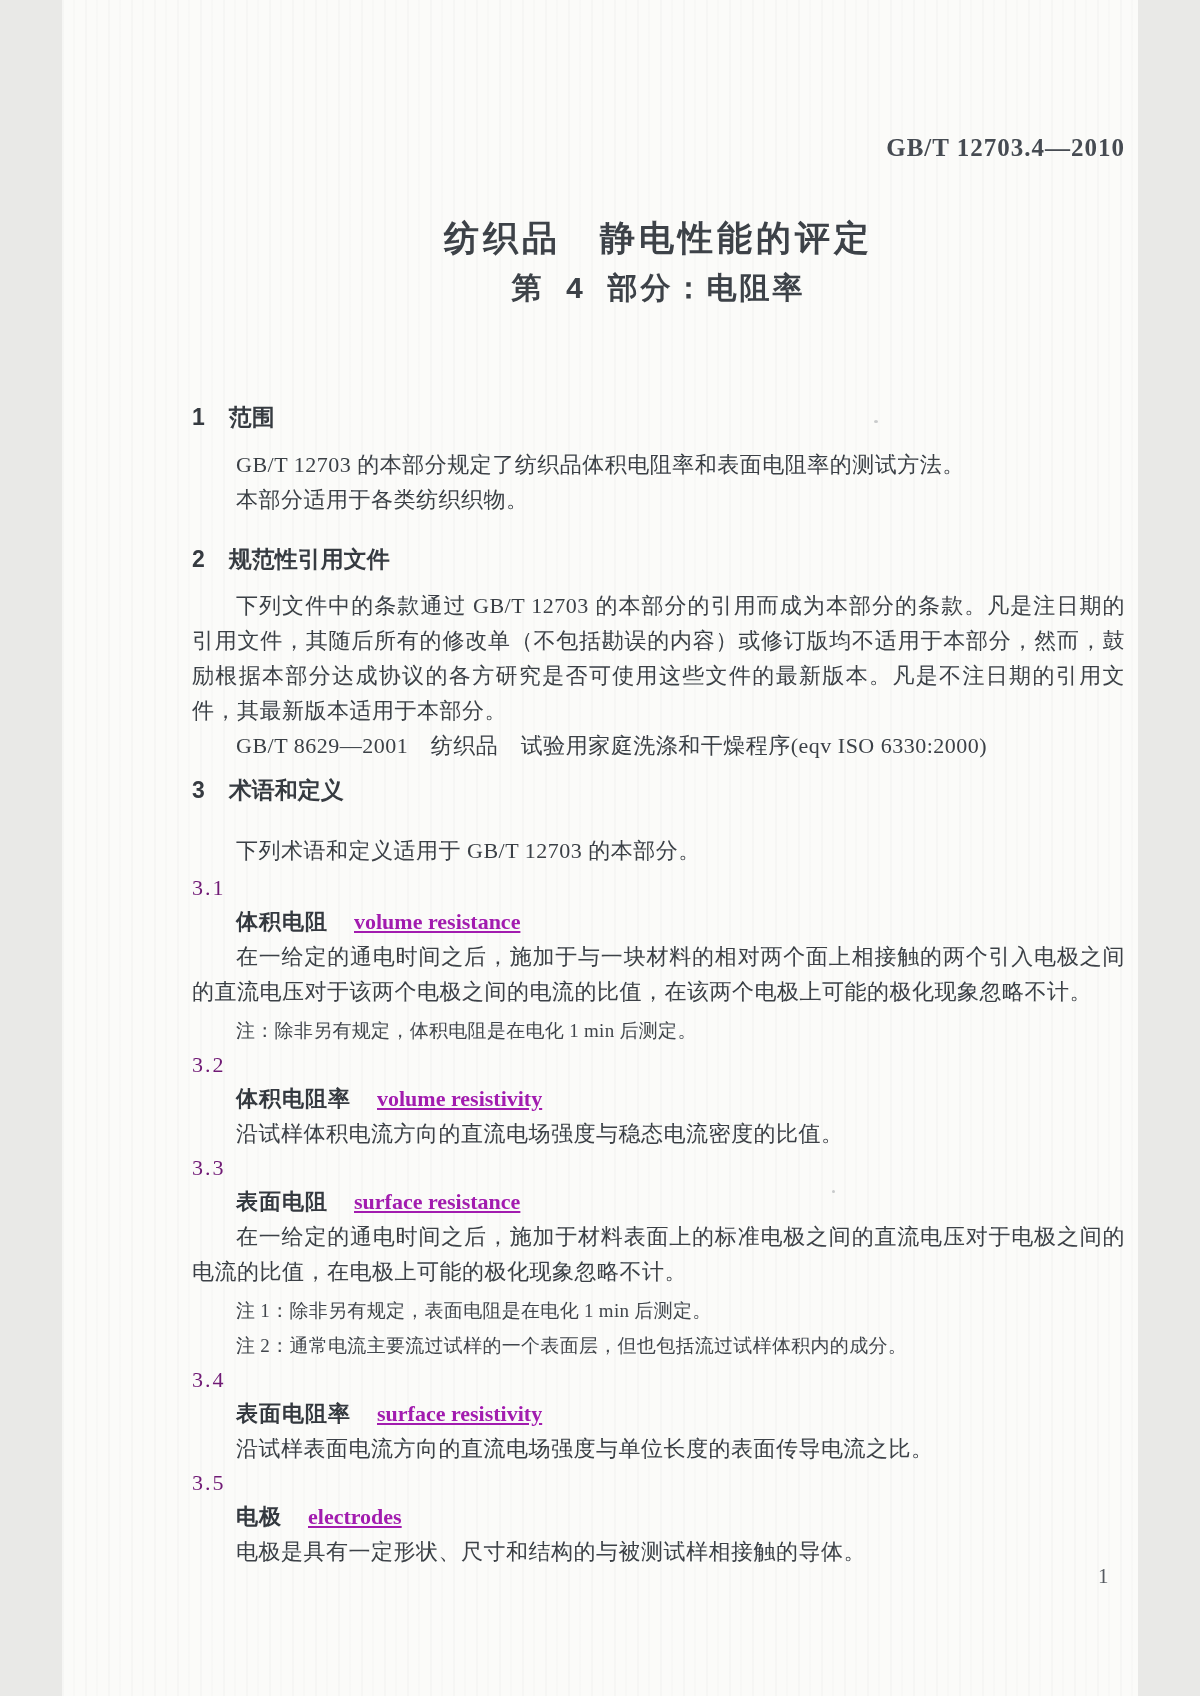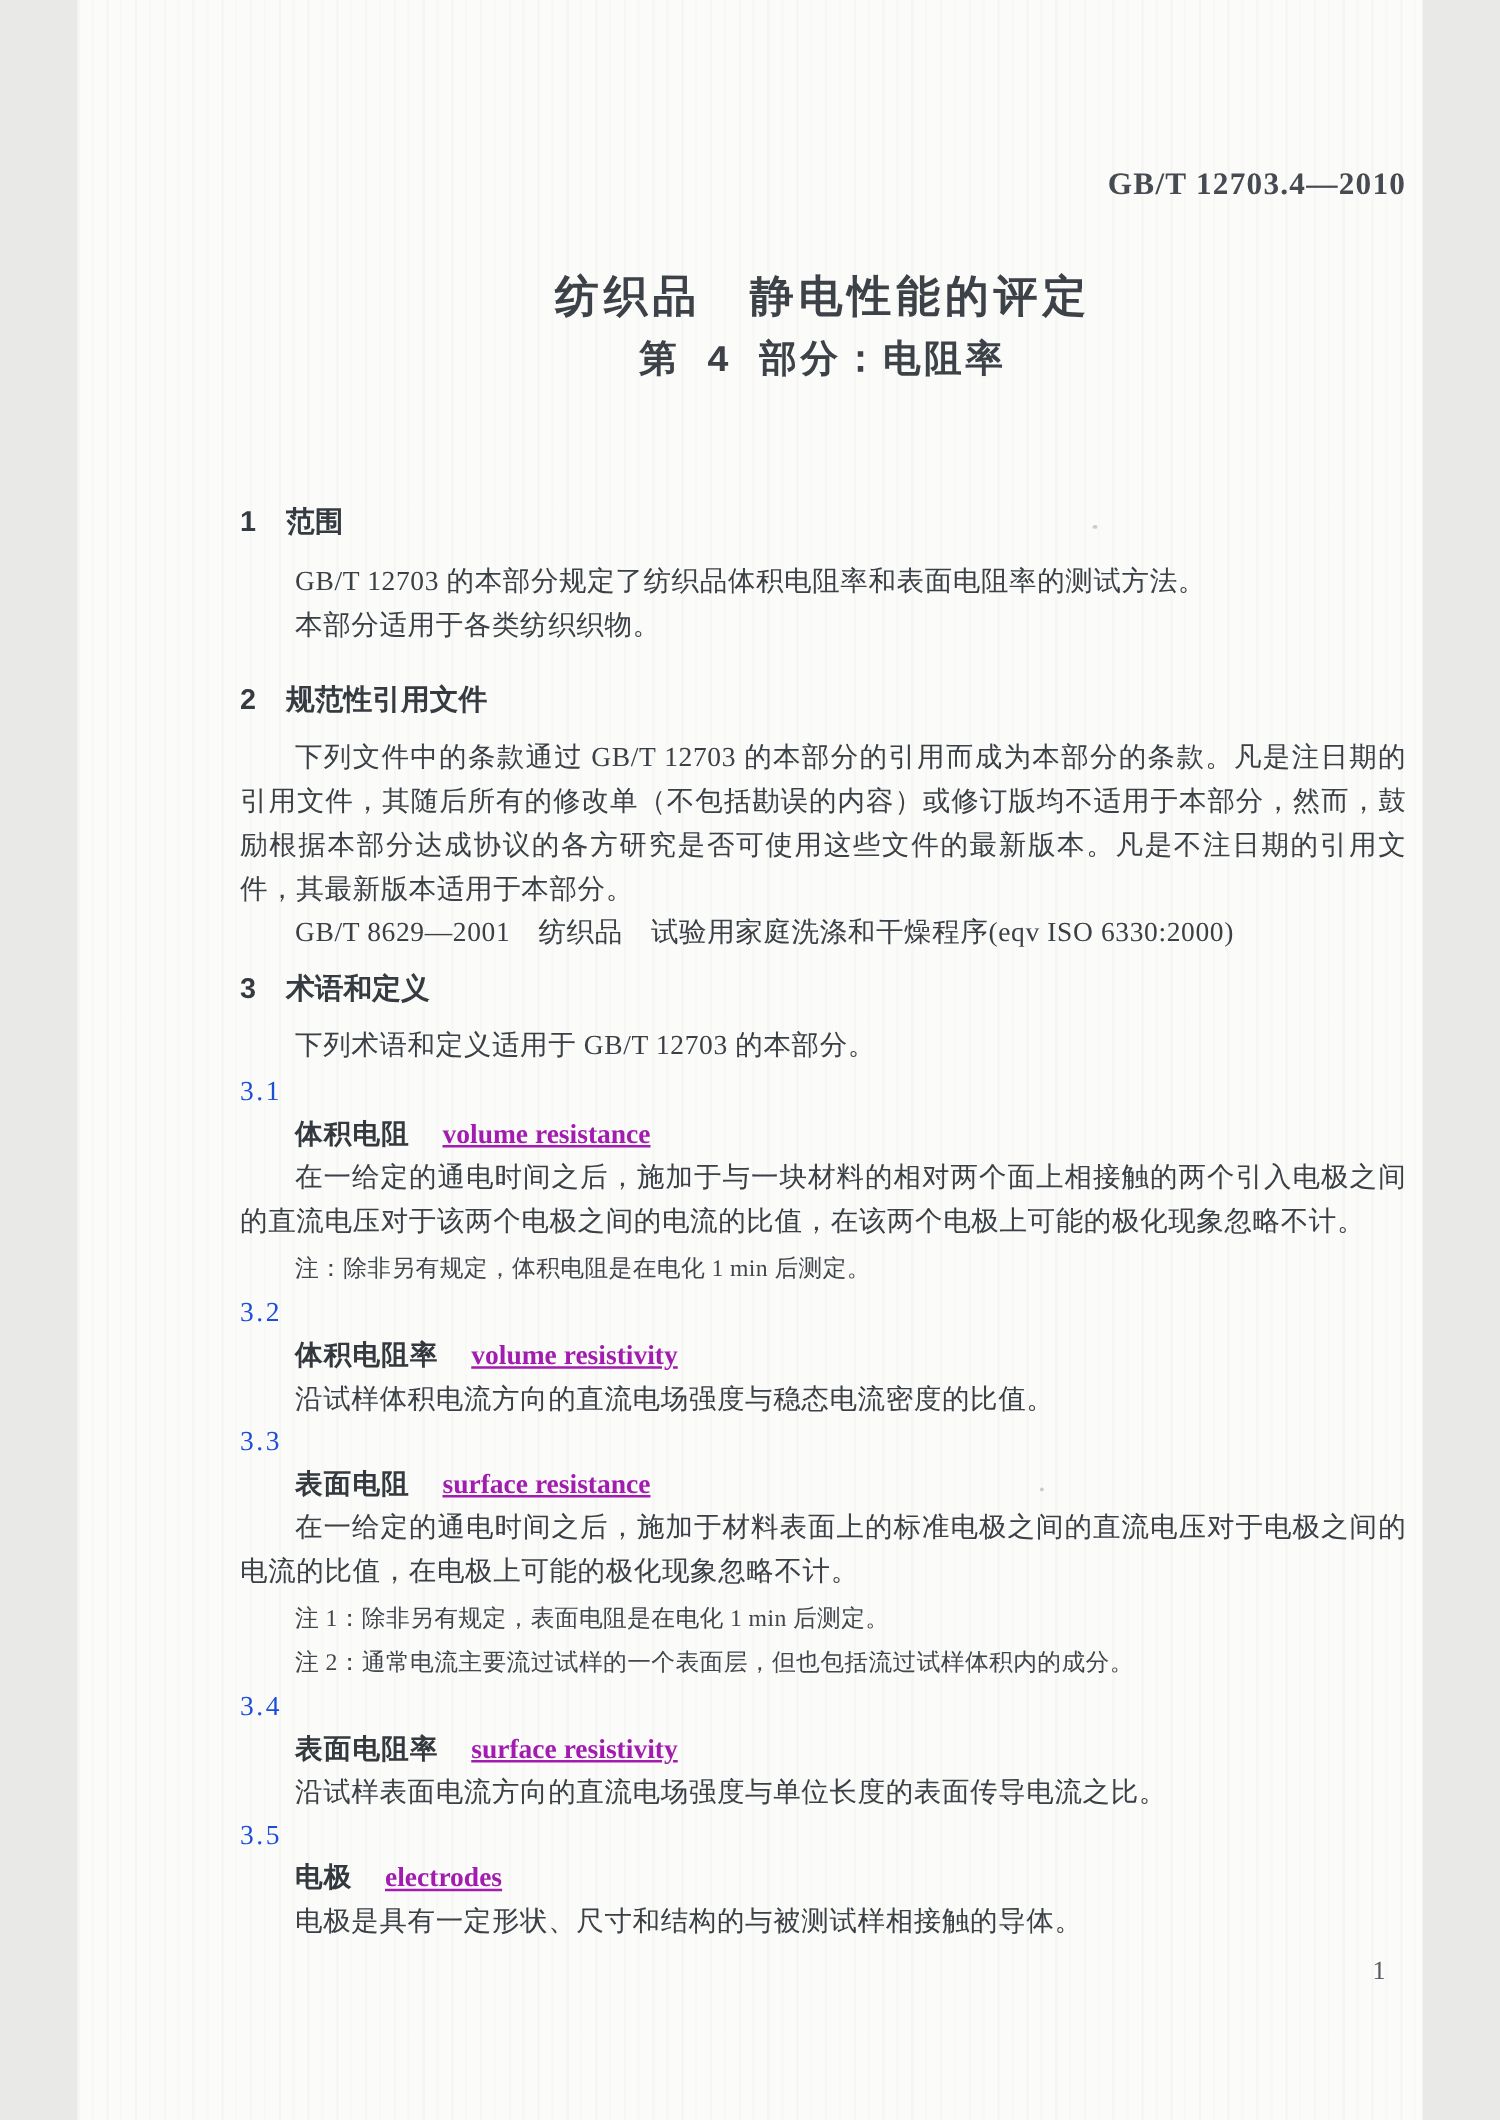--- a/index.html
+++ b/index.html
@@ -68,27 +68,27 @@
   .para{
     margin:0;
     font-size:22px;
     line-height:35px;
     text-align:justify;
     text-indent:44px;
     letter-spacing:0.5px;
   }
   .para.first{margin-top:15px;}
   .sec2-body{margin-top:14px;}
-  .intro{margin-top:13px;}
+  .intro{margin-top:28px;}
   .term-num{
     margin:0;
     font-size:22px;
     line-height:34px;
     letter-spacing:2px;
-    color:#1d4ed8;
+    color:#701a75;
   }
   .term-num.gap-top{margin-top:3px;}
   .term-head{
     margin:0;
     padding-left:44px;
     font-size:22px;
     line-height:34px;
     font-weight:700;
   }
   .term-head .term-zh{

